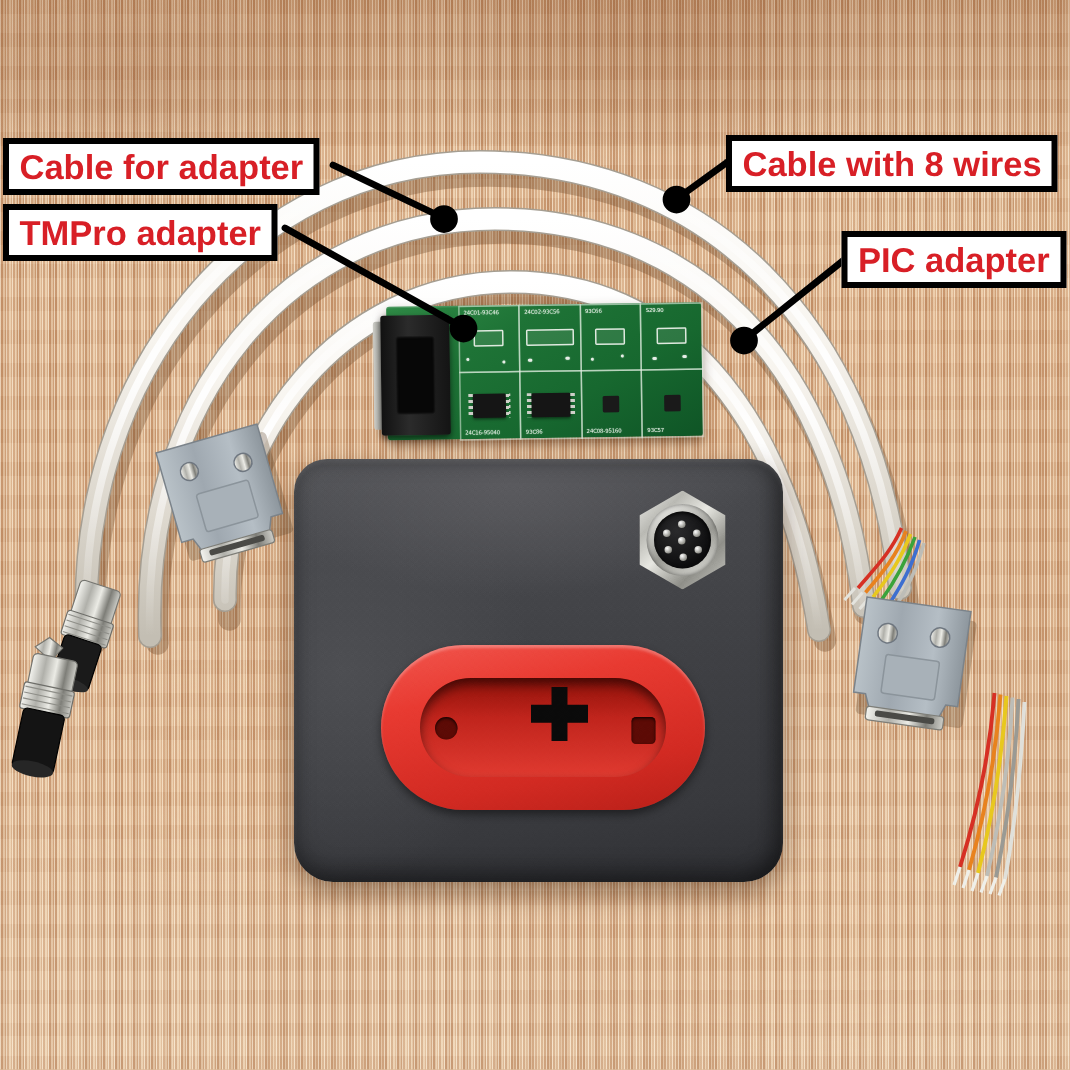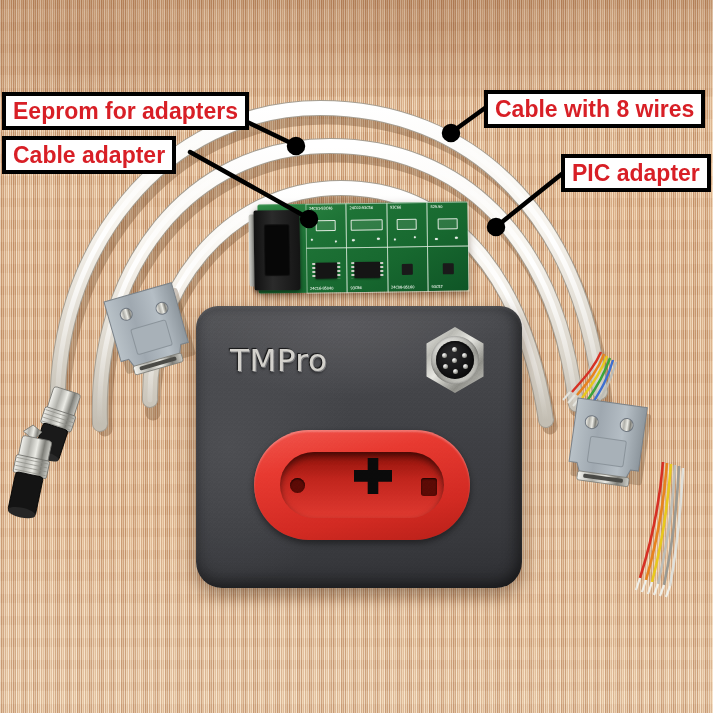--- a/index.html
+++ b/index.html
@@ -353,21 +353,20 @@
         <span class="chip-tiny"></span>
       </div>
       <div class="pcb-cell bot">
         <span class="pcb-txt">93C57</span>
         <span class="chip-tiny"></span>
       </div>
     </div>
   </div>
 
   <div class="device">
-    <div class="dev-logo">TMPro</div>
 
     <div class="connector">
       <div class="conn-hex"></div>
       <div class="conn-ring"></div>
       <div class="conn-face">
         <span class="pin" style="left:16px;top:6px;"></span>
         <span class="pin" style="left:26px;top:12px;"></span>
         <span class="pin" style="left:27px;top:23px;"></span>
         <span class="pin" style="left:17px;top:28px;"></span>
         <span class="pin" style="left:7px;top:23px;"></span>
@@ -459,21 +458,21 @@
       <circle cx="309" cy="219" r="7"></circle>
 
       <line x1="485" y1="108" x2="452" y2="132"></line>
       <circle cx="451" cy="133" r="7"></circle>
 
       <line x1="563" y1="173" x2="497" y2="226"></line>
       <circle cx="496" cy="227" r="7"></circle>
     </g>
   </svg>
 
-  <div class="lbl" id="lbl-cable-adapters">Eeprom for adapters</div>
-
-  <div class="lbl" id="lbl-eeprom">Cable adapter</div>
+  <div class="lbl" id="lbl-cable-adapters">Cable for adapter</div>
+
+  <div class="lbl" id="lbl-eeprom">TMPro adapter</div>
 
   <div class="lbl" id="lbl-cable8">Cable with 8 wires</div>
 
   <div class="lbl" id="lbl-pic">PIC adapter</div>
 
 </div>
 
 </body></html>

